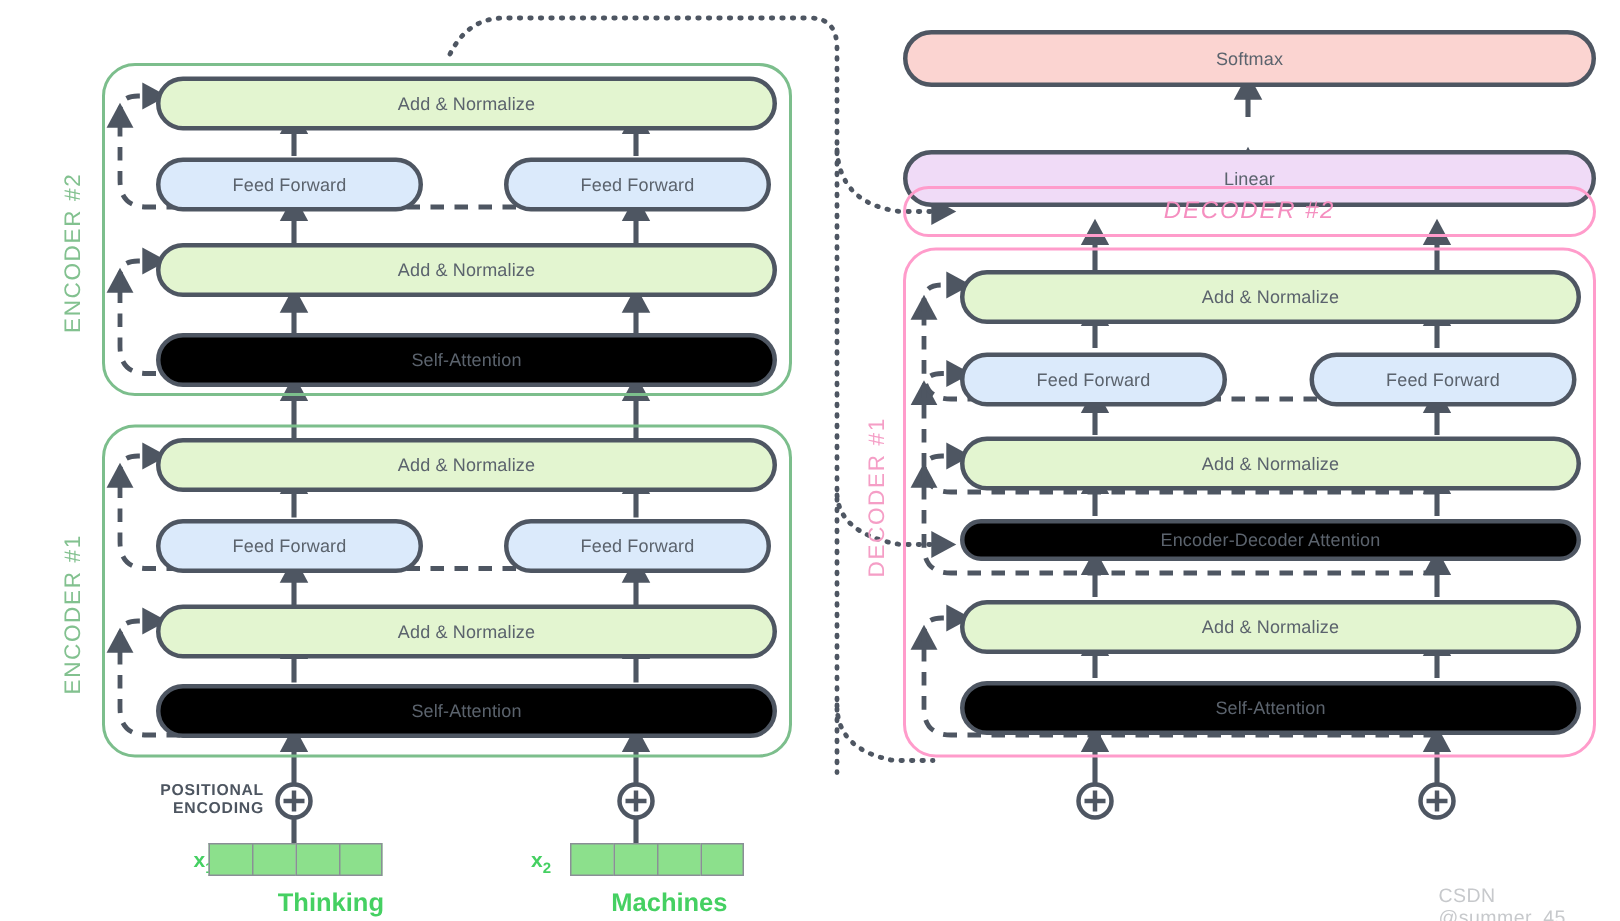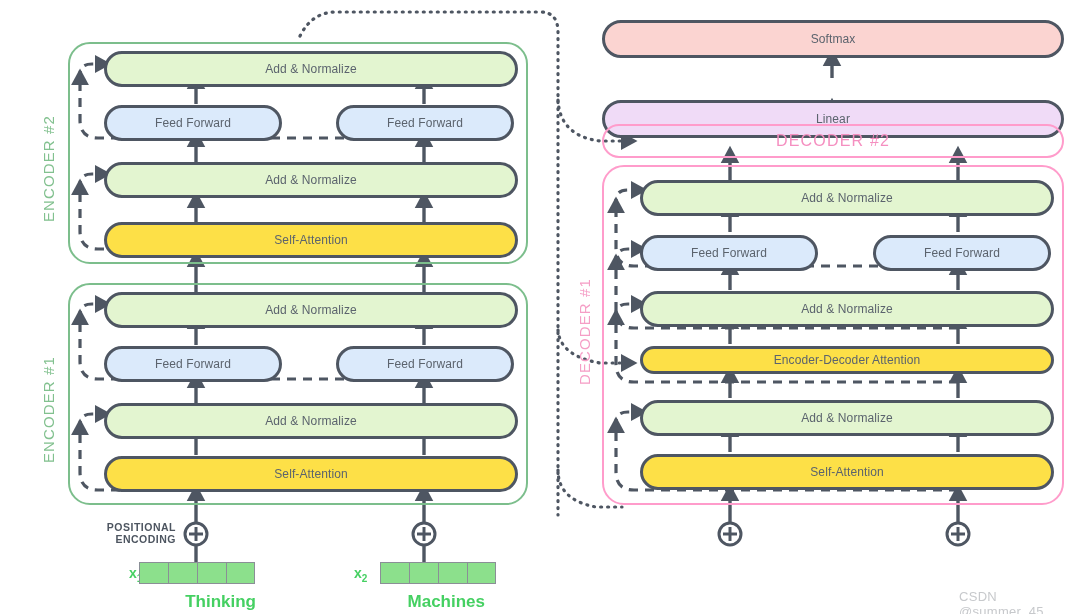--- a/index.html
+++ b/index.html
@@ -13,26 +13,26 @@
   
   .blk{
     position:absolute;box-sizing:border-box;
     border:3px solid #4e5662;border-radius:999px;
     display:flex;align-items:center;justify-content:center;
     font-size:12px;color:#5b636d;letter-spacing:.1px;
     white-space:nowrap;
   }
   .blk.green{background:#e3f5d0;}
   .blk.blue {background:#dbeafb;}
-  .blk.peach{background:#fde047;}
+  .blk.peach{background:#000000;}
   .blk.pink {background:#fbd4d1;}
   .blk.lav  {background:#f0dbf7;}
 
   
-  .grp{position:absolute;box-sizing:border-box;border-radius:22px;background:transparent;}
+  .grp{position:absolute;box-sizing:border-box;border-radius:22px;background:transparent;font-style:italic;}
   .grp.enc{border:2.5px solid #7cbe8c;}
   .grp.dec{border:2.5px solid #ff9ccb;}
   .grp.dec2{border:2.5px solid #ff9ccb;border-radius:999px;
             display:flex;align-items:center;justify-content:center;}
 
   
   .vlabel{
     position:absolute;transform-origin:left top;
     transform:rotate(-90deg);
     font-size:15px;letter-spacing:1.1px;font-weight:400;white-space:nowrap;

